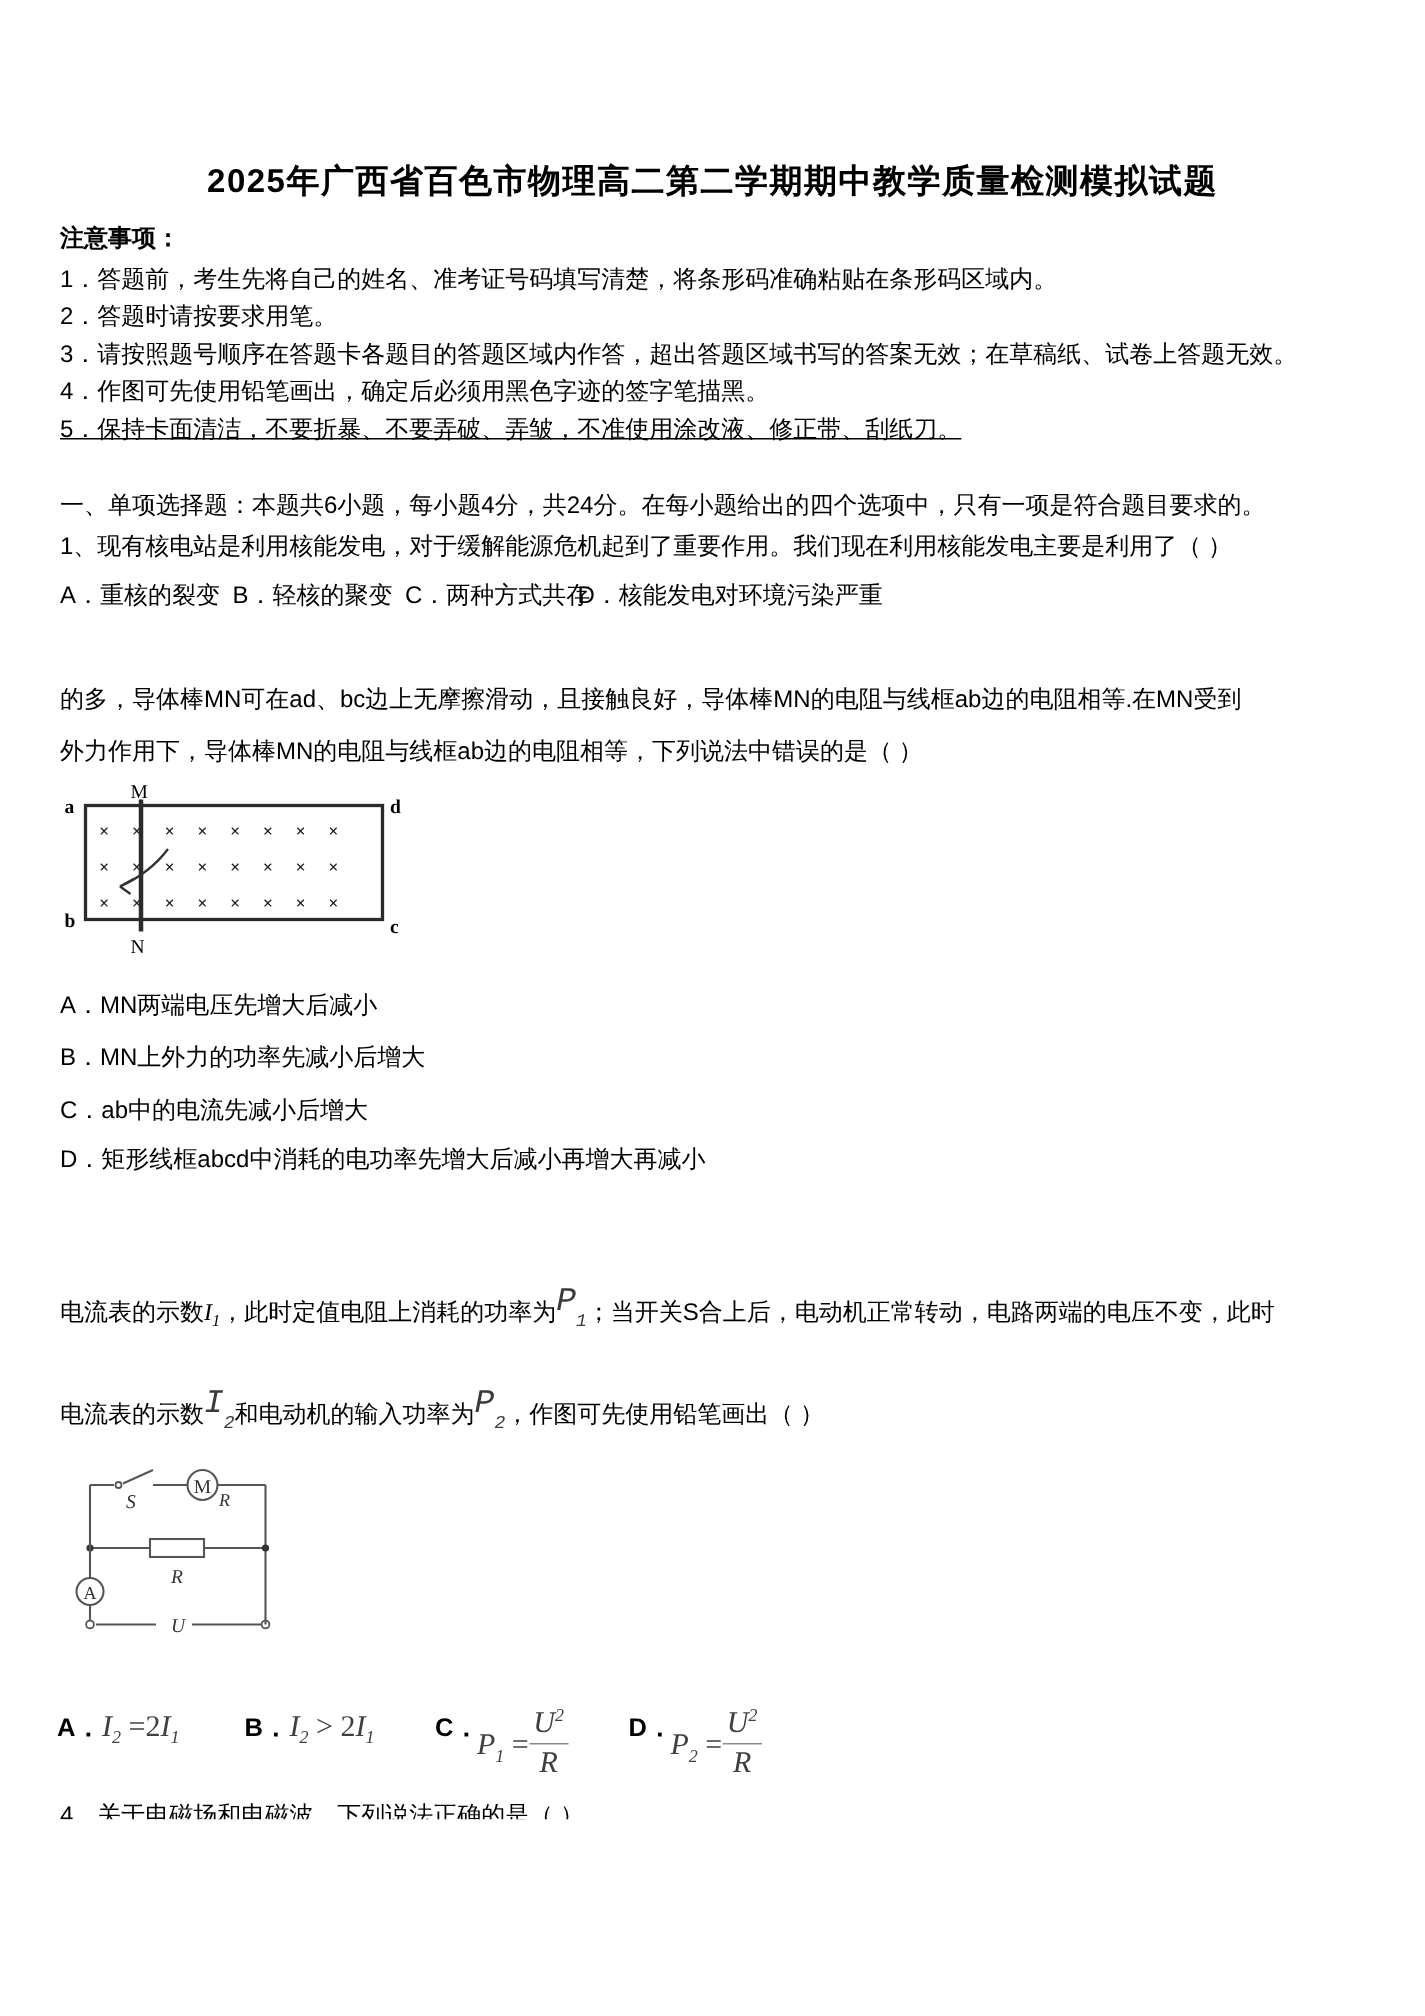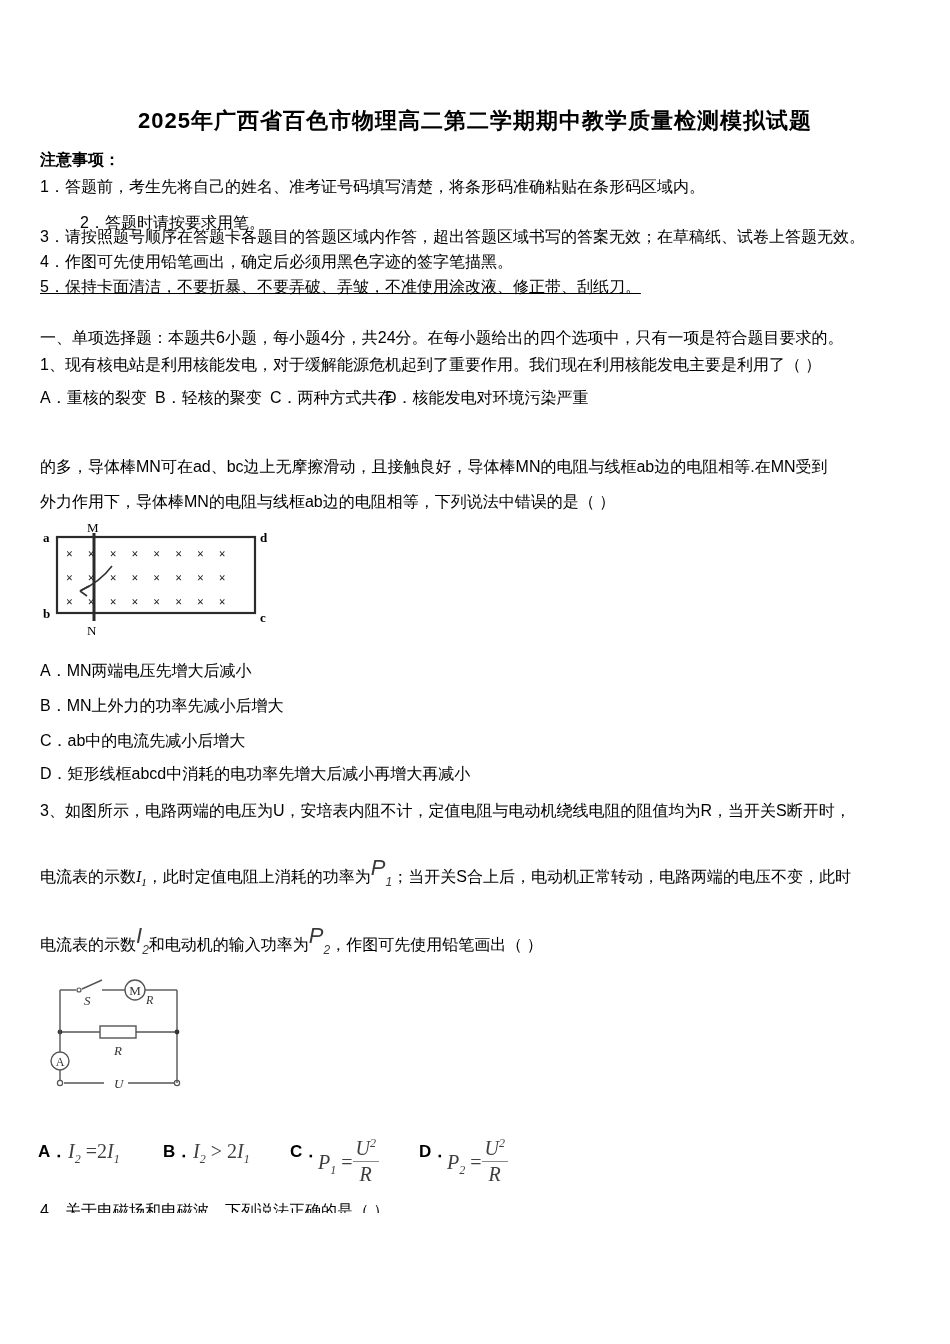--- a/index.html
+++ b/index.html
@@ -5,21 +5,21 @@
   html,body{margin:0;padding:0;background:#ffffff;}
   .page{position:relative;width:950px;height:1213px;background:#ffffff;overflow:hidden;
         font-family:"Liberation Sans","DejaVu Sans",sans-serif;color:#000;}
   .abs{position:absolute;white-space:nowrap;}
   .title{width:950px;text-align:center;font-size:22px;font-weight:bold;letter-spacing:1px;}
   .t{font-size:16px;line-height:20px;}
   .bold{font-weight:bold;}
   .ivar{font-family:"Liberation Serif","DejaVu Serif",serif;font-style:italic;}
   .ivar sub{font-size:11px;}
   
-  .fimg{font-family:Liberation Sans, sans-serif;font-style:italic;color:#3a3a3a;
+  .fimg{font-family:Liberation Mono, monospace;font-style:italic;color:#3a3a3a;
         font-size:22px;position:relative;top:-7px;display:inline-block;line-height:1;}
   .fimg sub{font-size:12px;position:relative;top:6px;}
   
   .optlabel{font-size:17px;font-weight:bold;}
   .fopt{font-family:"Liberation Serif","DejaVu Serif",serif;font-style:italic;color:#3f3f3f;
         font-size:20px;line-height:1;}
   .fopt sub{font-size:12px;}
   .fopt sup{font-size:12px;}
   .frac{display:inline-block;vertical-align:middle;text-align:center;line-height:1.15;position:relative;top:-3px;}
   .frac .num{display:block;padding:0 3px 1px 3px;border-bottom:1.5px solid #8a8a8a;}
@@ -28,21 +28,21 @@
 </style>
 </head>
 <body>
 
 <div class="page">
 
   <div class="abs title" style="top:106px;left:0;">2025年广西省百色市物理高二第二学期期中教学质量检测模拟试题</div>
 
   <div class="abs t bold" style="left:40px;top:150px;">注意事项：</div>
   <div class="abs t" style="left:40px;top:177px;">1．答题前，考生先将自己的姓名、准考证号码填写清楚，将条形码准确粘贴在条形码区域内。</div>
-  <div class="abs t" style="left:40px;top:213px;margin-left:40px;">2．答题时请按要求用笔。</div>
+  <div class="abs t" style="left:40px;top:202px;">2．答题时请按要求用笔。</div>
   <div class="abs t" style="left:40px;top:227px;">3．请按照题号顺序在答题卡各题目的答题区域内作答，超出答题区域书写的答案无效；在草稿纸、试卷上答题无效。</div>
   <div class="abs t" style="left:40px;top:252px;">4．作图可先使用铅笔画出，确定后必须用黑色字迹的签字笔描黑。</div>
   <div class="abs t" style="left:40px;top:277px;text-decoration:underline;">5．保持卡面清洁，不要折暴、不要弄破、弄皱，不准使用涂改液、修正带、刮纸刀。</div>
 
   <div class="abs t" style="left:40px;top:328px;">一、单项选择题：本题共6小题，每小题4分，共24分。在每小题给出的四个选项中，只有一项是符合题目要求的。</div>
 
   <div class="abs t" style="left:40px;top:355px;">1、现有核电站是利用核能发电，对于缓解能源危机起到了重要作用。我们现在利用核能发电主要是利用了（      ）</div>
   <div class="abs t" style="left:40px;top:388px;">A．重核的裂变</div>
   <div class="abs t" style="left:155px;top:388px;">B．轻核的聚变</div>
   <div class="abs t" style="left:270px;top:388px;">C．两种方式共存</div>
@@ -67,21 +67,20 @@
       <path d="M72,44 Q60,60 40,69" fill="none" stroke="#333" stroke-width="1.6"></path>
       <path d="M40,69 L49,64 M40,69 L47,74" fill="none" stroke="#333" stroke-width="1.6"></path>
     </svg>
   </div>
 
   <div class="abs t" style="left:40px;top:661px;">A．MN两端电压先增大后减小</div>
   <div class="abs t" style="left:40px;top:696px;">B．MN上外力的功率先减小后增大</div>
   <div class="abs t" style="left:40px;top:731px;">C．ab中的电流先减小后增大</div>
   <div class="abs t" style="left:40px;top:764px;">D．矩形线框abcd中消耗的电功率先增大后减小再增大再减小</div>
 
-  <div class="abs t" style="left:40px;top:801px;">3、如图所示，电路两端的电压为U，安培表内阻不计，定值电阻与电动机绕线电阻的阻值均为R，当开关S断开时，</div>
 
   <div class="abs t" style="left:40px;top:864px;">
     <span>电流表的示数</span><span class="ivar"><i>I</i><sub>1</sub></span><span>，此时定值电阻上消耗的功率为</span><span class="fimg"><span>P</span><sub>1</sub></span><span>；当开关S合上后，电动机正常转动，电路两端的电压不变，此时</span>
   </div>
 
   <div class="abs t" style="left:40px;top:932px;">
     <span>电流表的示数</span><span class="fimg"><span>I</span><sub>2</sub></span><span>和电动机的输入功率为</span><span class="fimg"><span>P</span><sub>2</sub></span><span>，作图可先使用铅笔画出（  ）</span>
   </div>
 
   <div class="abs" style="left:40px;top:971px;">

